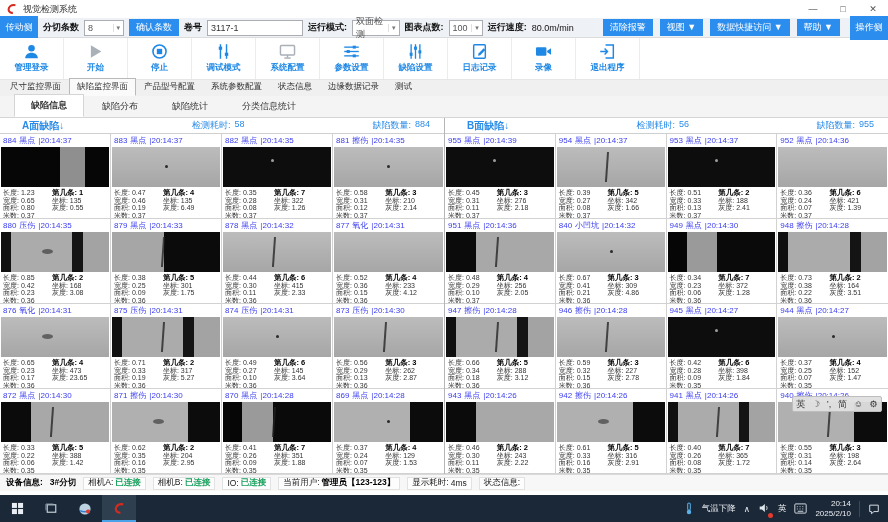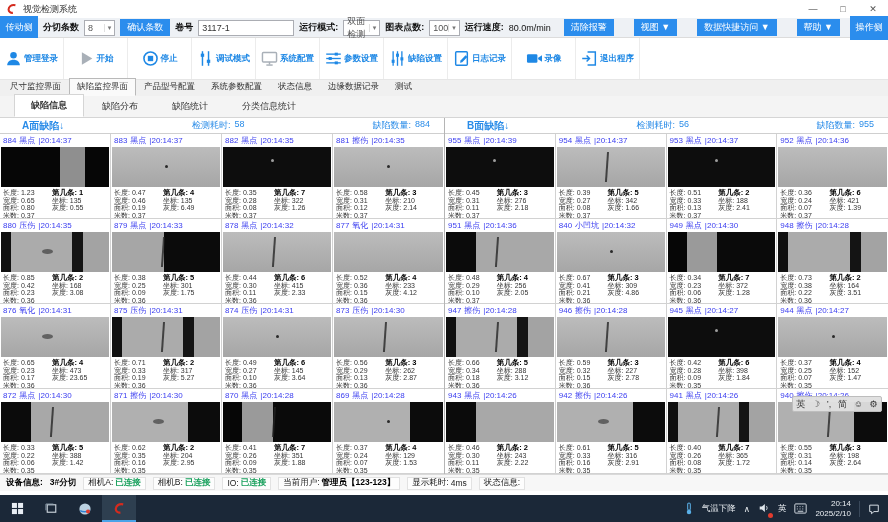--- a/index.html
+++ b/index.html
@@ -15,26 +15,26 @@
 
   
   .toolbar1{height:20px;background:#eef1f5;border-bottom:1px solid #dcdcdc;display:flex;align-items:center;gap:5px}
   .side-btn{height:24px;min-width:38px;background:#2b8ded;color:#fff;border:none;font-size:9px;padding:0 4px}
   .btn-blue{height:17px;background:#2b8ded;color:#fff;border:none;font-size:9px;padding:0 7px;white-space:nowrap}
   .lbl{font-weight:700;font-size:9px;color:#111;white-space:nowrap}
   .val{font-size:9px;color:#111;white-space:nowrap}
   .combo{height:16px;background:#fff;border:1px solid #abadb3;display:flex;align-items:center;font-size:9px;color:#555;padding-left:3px}
   .combo .arr{margin-left:auto;padding:0 3px;color:#777;font-size:7px;border-left:1px solid #e0e0e0}
   .txt{height:16px;border:1px solid #abadb3;font-size:9px;padding:0 3px;color:#333}
-  .menu-group{display:flex;gap:20px;margin-left:8px}
+  .menu-group{display:flex;gap:7px;margin-left:24px}
   .spacer{flex:1}
 
   
   .toolbar2{height:42px;background:#fff;border-bottom:1px solid #e6e6e6;display:flex;align-items:stretch}
-  .action{width:64px;display:flex;flex-direction:row;align-items:center;justify-content:center;gap:2px;border-right:1px solid #ececec;background:#fff}
+  .action{width:64px;display:flex;flex-direction:column;align-items:center;justify-content:center;gap:2px;border-right:1px solid #ececec;background:#fff}
   .action .alabel{font-size:8.5px;color:#1e88e5;font-weight:700;white-space:nowrap}
   .ic{width:17px;height:17px;display:block}
   .ic-blue{color:#1e88e5}
   .ic-gray{color:#a9b0b8}
 
   
   .maintabs{height:16px;background:#f0f0f0;display:flex;align-items:flex-end;padding-left:2px}
   .mtab{padding:2px 7px 2px;font-size:8.5px;color:#333;border:1px solid transparent;white-space:nowrap}
   .mtab.active{background:#fafafa;border:1px solid #b9b9b9;border-bottom-color:#fafafa}
 

